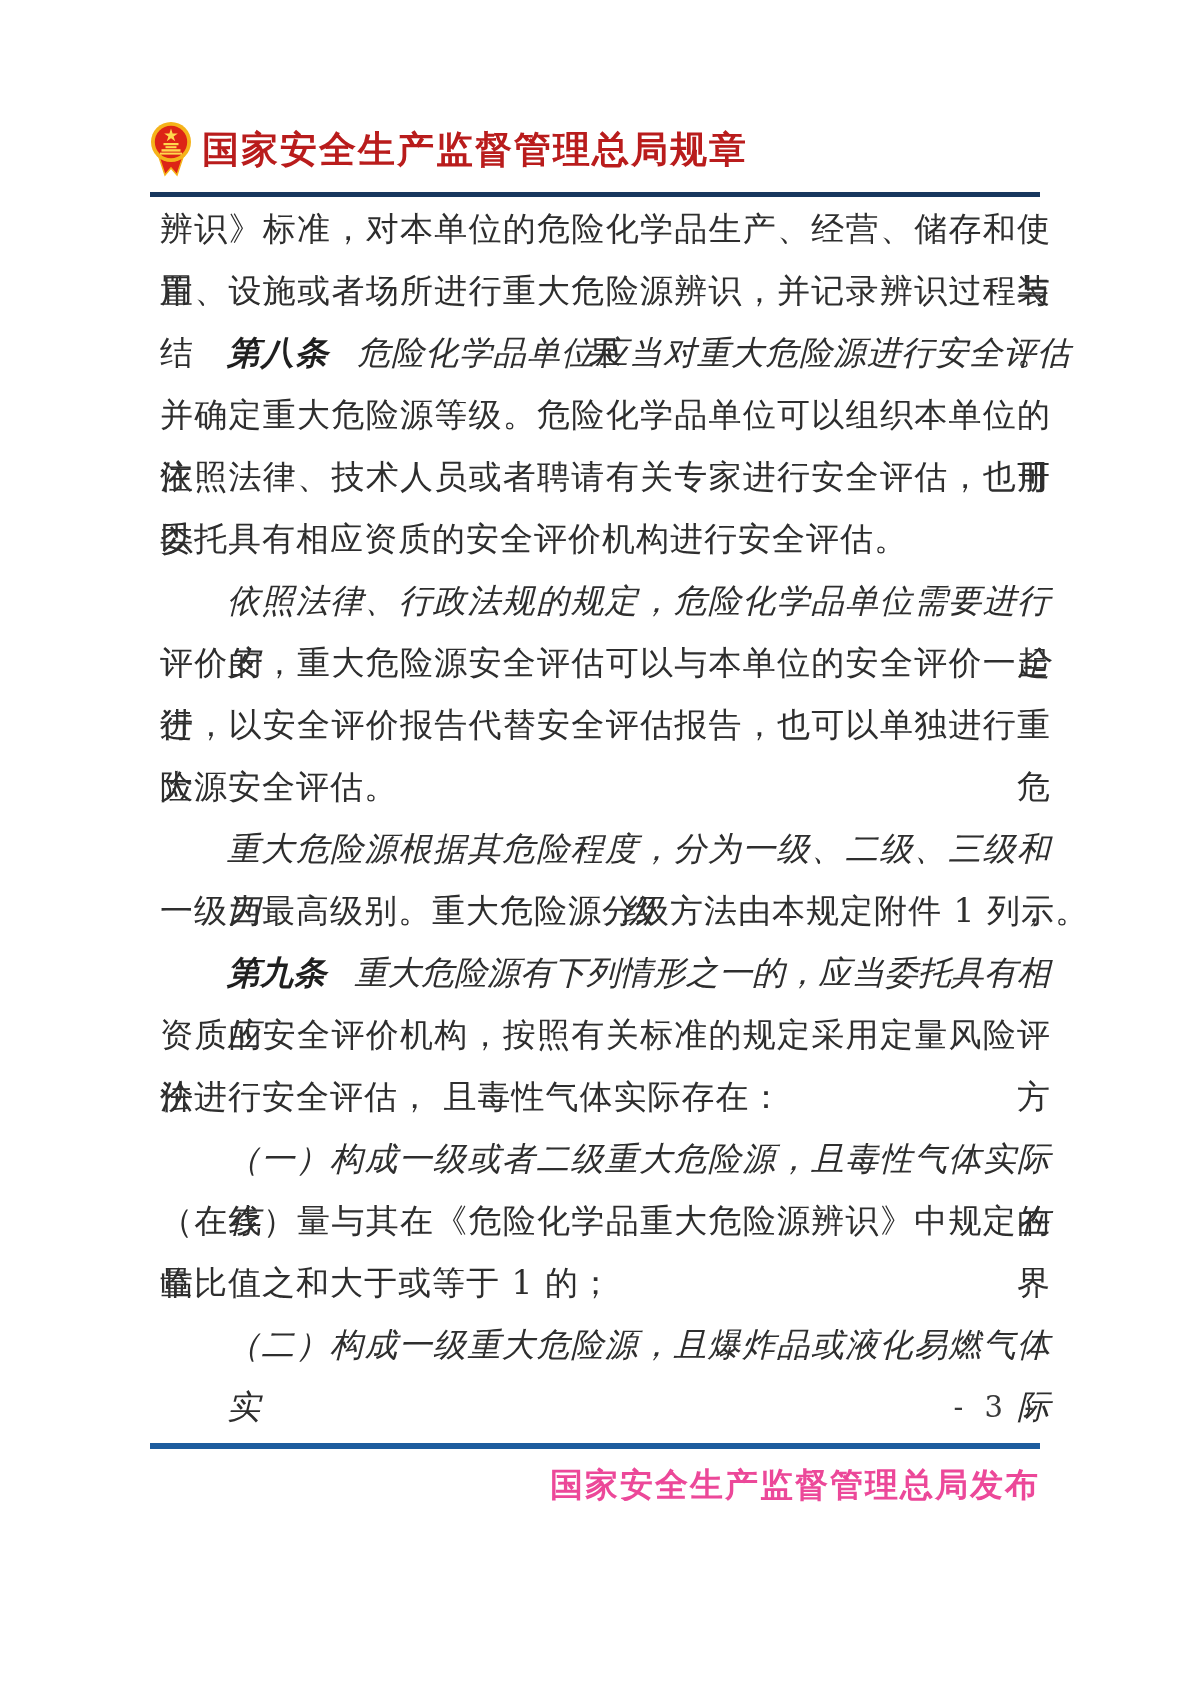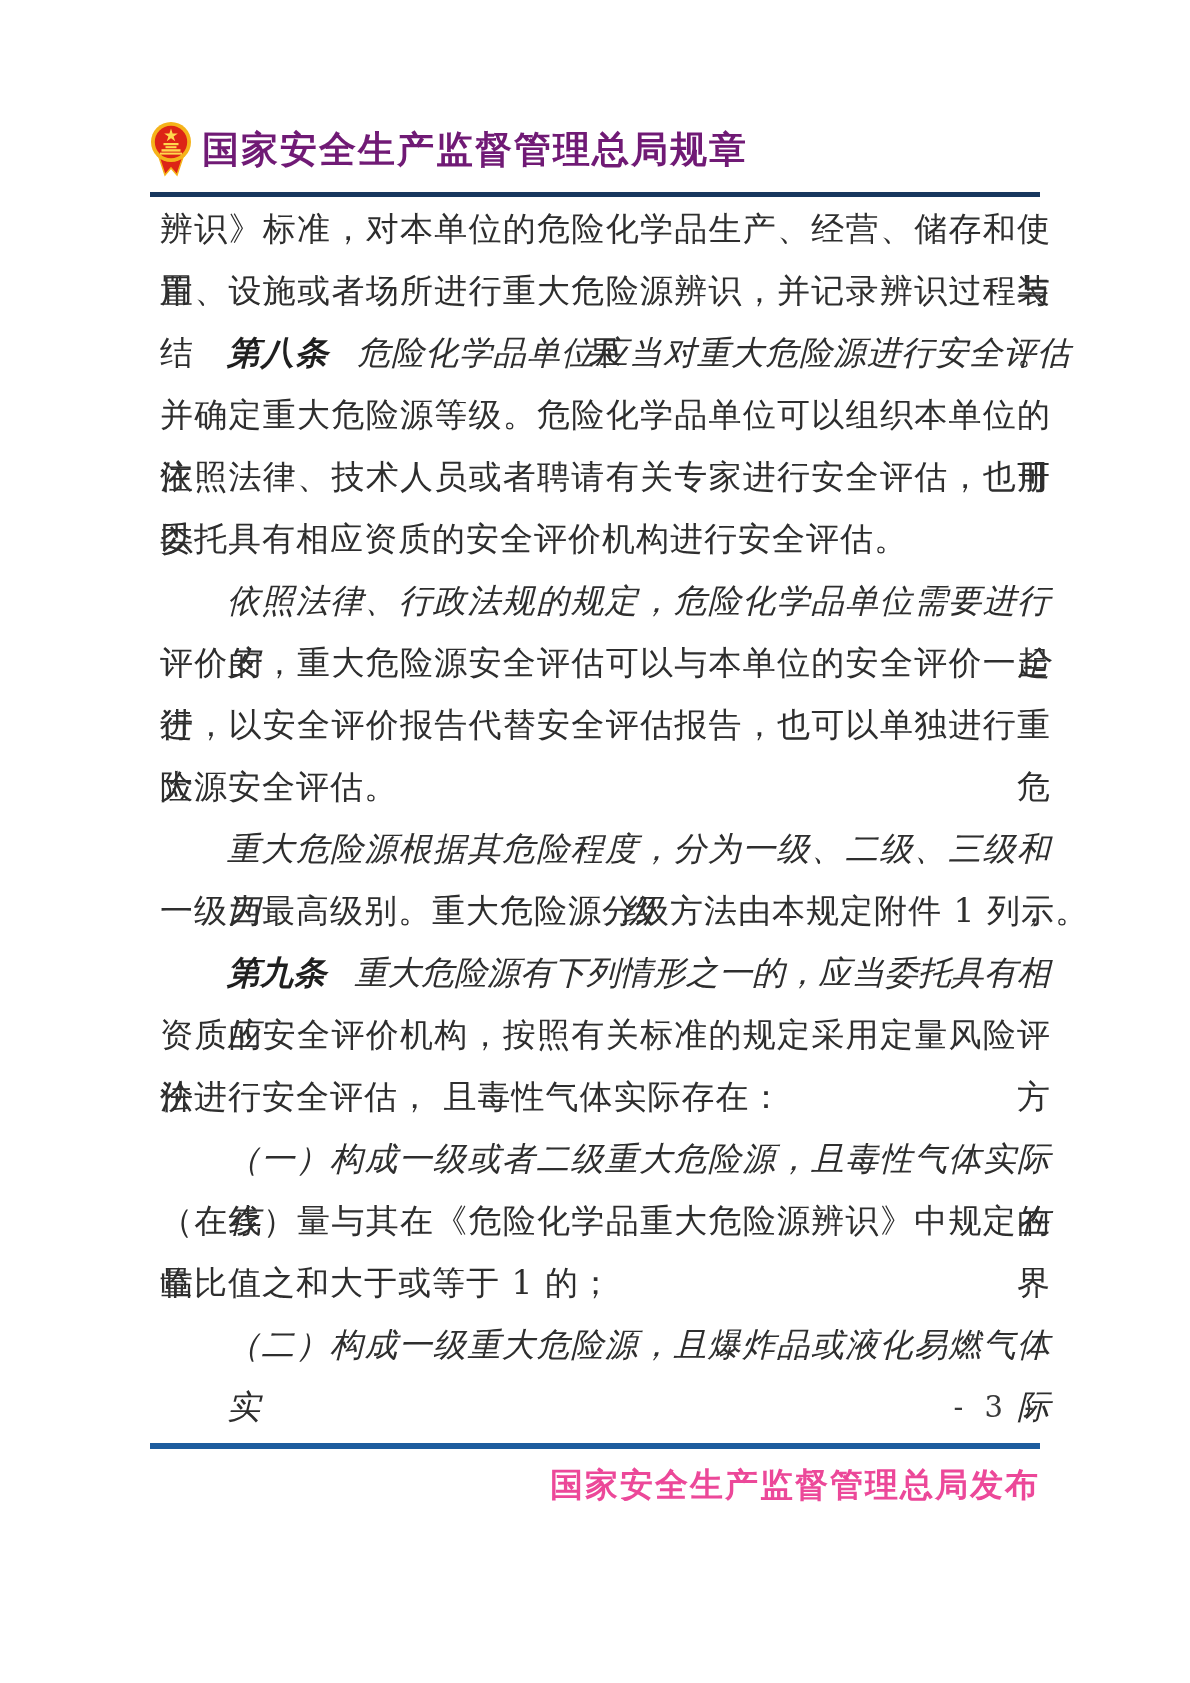--- a/index.html
+++ b/index.html
@@ -22,21 +22,21 @@
   }
   .emblem {
     width: 42px;
     height: 58px;
     flex: 0 0 auto;
     margin-right: 10px;
   }
   .header-title {
     font-size: 37px;
     font-weight: 700;
-    color: #701a75;
+    color: #b91c1c;
     letter-spacing: 2px;
     white-space: nowrap;
     font-family: "Liberation Serif", "DejaVu Serif", serif;
   }
   .header-rule {
     position: absolute;
     left: 150px;
     right: 150px;
     top: 192px;
     height: 5px;

